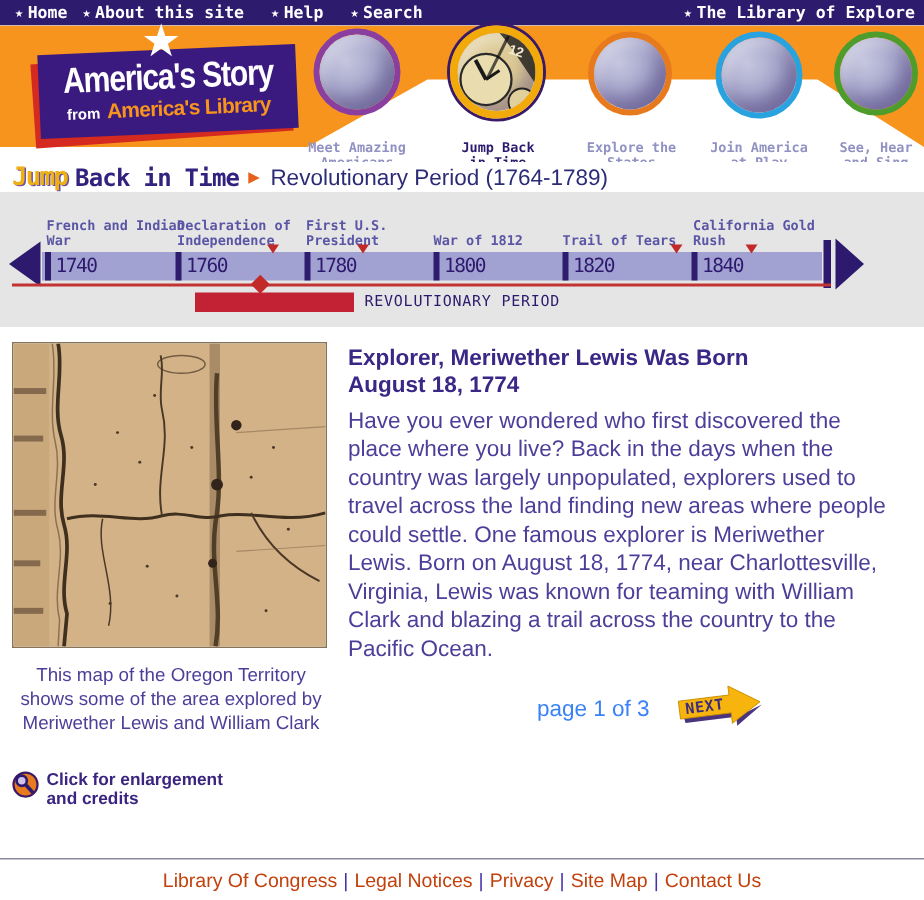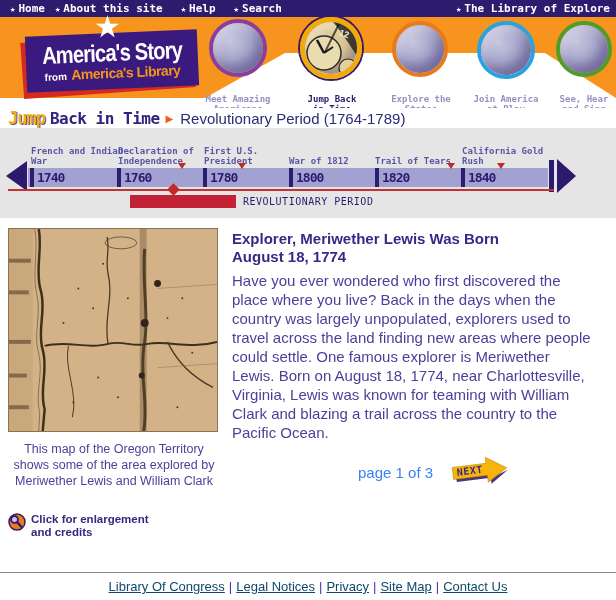--- a/index.html
+++ b/index.html
@@ -40,21 +40,21 @@
               margin-left:8px;text-shadow:1px 1px 0 #6a4fae;letter-spacing:-1px;cursor:pointer;}
   .crumb-rest{font-family:"DejaVu Sans Mono",monospace;font-weight:bold;font-size:16px;color:#32217e;
               margin-left:5px;letter-spacing:-0.5px;cursor:pointer;}
   .crumb-arrow{color:#e8601d;font-size:10px;margin:0 7px 0 6px;}
   .crumb-title{font-size:15px;color:#2b2b78;}
   
   .timeline{position:absolute;left:0;top:128px;width:616px;height:90px;background:#e5e5e5;}
   .tl-bar{position:absolute;left:28px;top:40px;width:520px;height:19px;background:#a2a2d2;}
   .tl-tick{position:absolute;top:0;width:4px;height:19px;background:#2e1d6e;}
   .tl-year{position:absolute;top:2px;font-family:"DejaVu Sans Mono",monospace;
-           font-weight:bold;font-size:13px;color:#2d1a6e;letter-spacing:-1px;}
+           font-weight:normal;font-size:13px;color:#2d1a6e;letter-spacing:-1px;}
   .tl-event{position:absolute;bottom:52px;font-family:"DejaVu Sans Mono",monospace;
             font-weight:bold;font-size:9px;line-height:10px;color:#5b55a5;cursor:pointer;}
   .tl-arrow-left{position:absolute;left:6px;top:33px;width:0;height:0;
       border-right:21px solid #2d1a6e;border-top:15px solid transparent;border-bottom:15px solid transparent;cursor:pointer;}
   .tl-endbar{position:absolute;left:549px;top:32px;width:5px;height:32px;background:#2d1a6e;}
   .tl-arrow-right{position:absolute;left:557px;top:31px;width:0;height:0;
       border-left:19px solid #2d1a6e;border-top:17px solid transparent;border-bottom:17px solid transparent;cursor:pointer;}
   .tl-marker{position:absolute;top:35px;width:0;height:0;
       border-left:4px solid transparent;border-right:4px solid transparent;border-top:6px solid #c22a2a;}
   .tl-redline{position:absolute;left:8px;top:61px;width:546px;height:2px;background:#c23333;}
@@ -70,21 +70,21 @@
   .enlarge .txt{margin-left:5px;font-size:11.5px;line-height:13px;font-weight:bold;color:#3a2580;}
   .article-col{position:absolute;left:232px;top:230px;width:372px;}
   .article-col h1{margin:0;font-size:15px;line-height:18px;color:#3b2785;}
   .article-col .body{margin-top:5px;font-size:15px;line-height:19px;color:#4c3f99;width:364px;}
   .pagerow{display:flex;align-items:center;margin-top:14px;padding-left:126px;}
   .pagerow .pind{font-size:15px;color:#3b82f6;}
   .nextbtn{margin-left:18px;cursor:pointer;}
   
   .footer-rule{position:absolute;left:0;top:572px;width:616px;border-top:1px solid #8a8a9a;}
   .footer-links{position:absolute;left:0;top:579px;width:616px;text-align:center;font-size:13px;color:#4632a8;}
-  .footer-links a{color:#0c4a6e;text-decoration:underline;cursor:pointer;}
+  .footer-links a{color:#c2410c;cursor:pointer;}
   .footer-links .sep{margin:0 4px;}
 </style>
 </head>
 <body>
 
 <div class="page">
 
   <div class="topnav">
     <span class="navitem">
       <span class="star">★</span>

